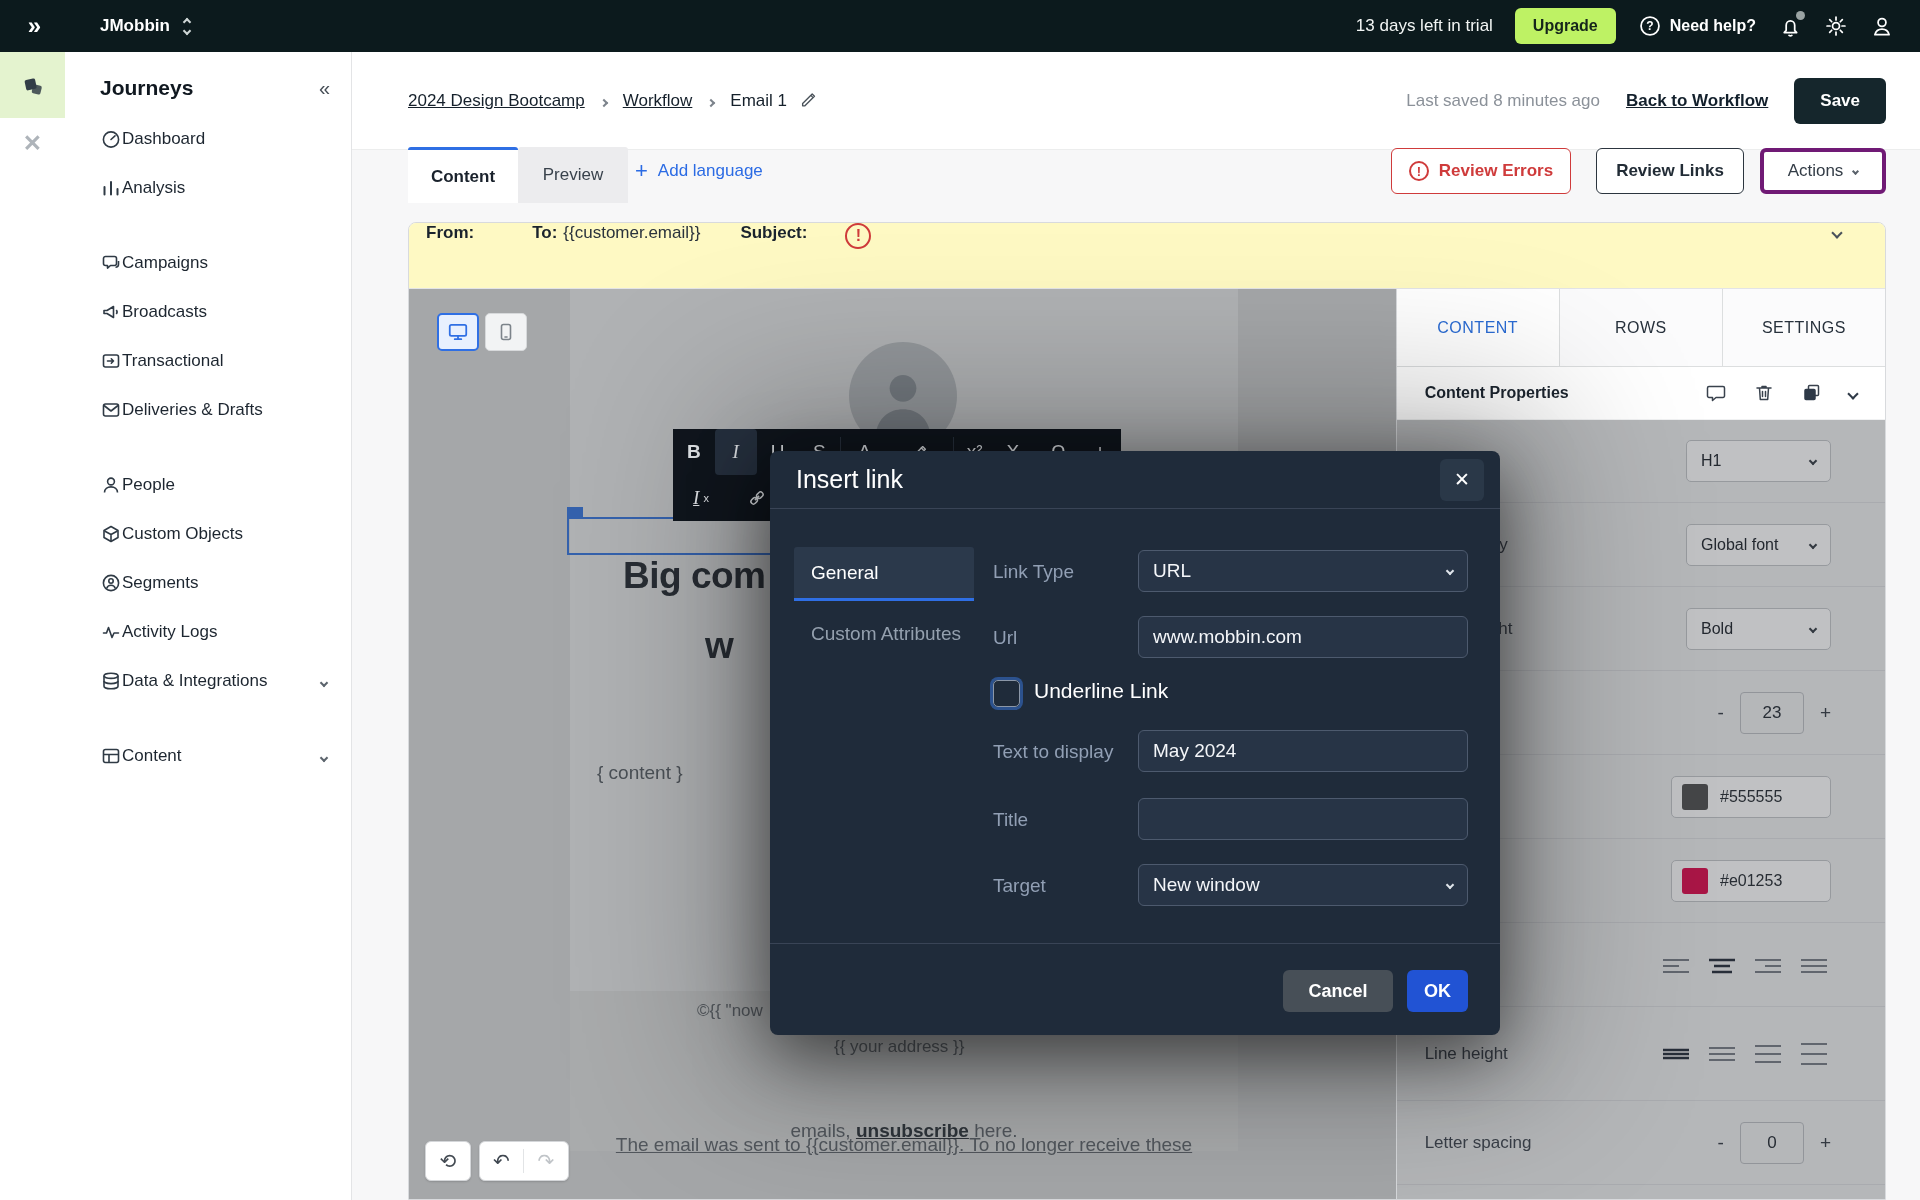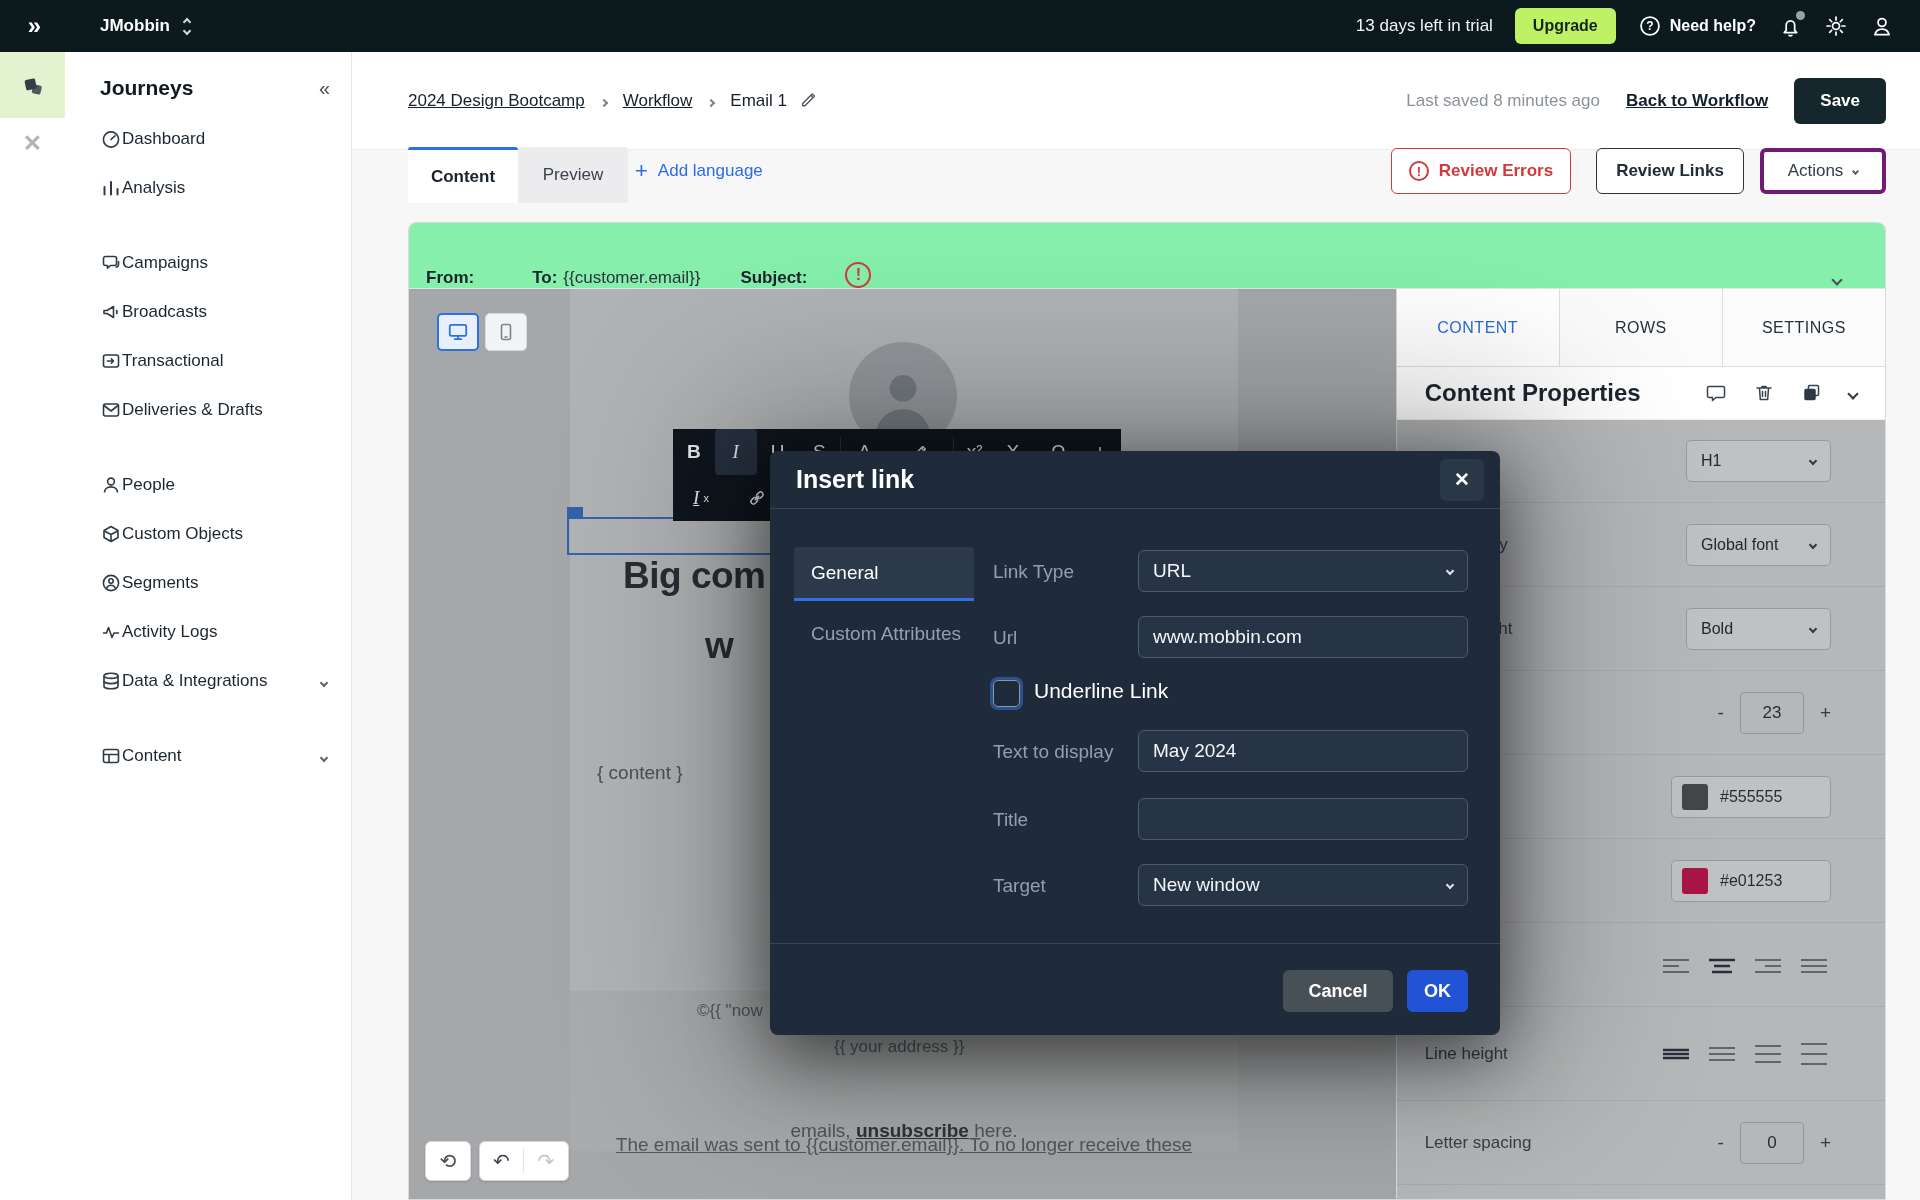--- a/index.html
+++ b/index.html
@@ -51,21 +51,21 @@
   .tab { position:absolute; top:147px; height:56px; width:110px; display:flex; align-items:center; justify-content:center; font-size:17px; cursor:pointer; z-index:20; }
   .tab.active { background:#fff; border-top:3px solid #2f6fe4; border-radius:3px 3px 0 0; color:#1a222c; font-weight:bold; }
   .tab.idle { background:#ececee; color:#39424c; border-radius:3px 3px 0 0; }
   .add-lang { position:absolute; left:635px; top:160px; display:flex; align-items:center; gap:10px; color:#2b6be4; font-size:17px; cursor:pointer; z-index:20; }
   .plus-glyph { font-size:22px; line-height:1; }
   .hbtn { position:absolute; top:148px; height:46px; display:flex; align-items:center; justify-content:center; gap:10px; border-radius:6px; font-size:17px; font-weight:bold; cursor:pointer; z-index:20; background:#fff; }
   .err-circ { display:inline-flex; align-items:center; justify-content:center; width:20px; height:20px; border:2px solid #cf3b3b; border-radius:50%; color:#cf3b3b; font-size:13px; font-weight:bold; }
 
   
   .card { position:absolute; left:408px; top:222px; width:1478px; height:978px; border:1px solid #d8dadd; border-radius:8px 8px 0 0; background:#fff; z-index:10; overflow:hidden; }
-  .email-bar { position:relative; height:66px; border-bottom:1px solid #e3e4e6; display:flex; align-items:flex-end; background:#86efac; }
+  .email-bar { position:relative; height:66px; border-bottom:1px solid #e3e4e6; display:flex; align-items:flex-start; background:#fef9c3; }
   .eb-label { font-weight:bold; font-size:17px; color:#1a232d; }
   .eb-val { font-size:17px; color:#2a333d; }
   .big-err { display:inline-flex; align-items:center; justify-content:center; width:26px; height:26px; border:2.5px solid #cf3b3b; border-radius:50%; color:#cf3b3b; font-size:16px; font-weight:bold; }
   .builder { position:relative; height:911px; display:flex; }
 
   
   .canvas { position:relative; width:988px; height:100%; background:#efefef; overflow:hidden; }
   .email-col { position:absolute; left:161px; top:0; width:668px; height:702px; background:#fff; }
   .email-foot { position:absolute; left:161px; top:702px; width:668px; height:160px; background:#f4f4f3; }
   .avatar { position:absolute; left:440px; top:53px; width:108px; height:108px; border-radius:50%; background:#d5d8db; overflow:hidden; }
@@ -98,40 +98,40 @@
   .ub-btn { background:#fff; border:1px solid #d4d6d9; border-radius:6px; height:40px; display:flex; align-items:center; box-shadow:0 1px 2px rgba(0,0,0,.15); }
   .ub-cell { width:44px; text-align:center; font-size:20px; cursor:pointer; }
 
   
   .panel { position:relative; width:490px; height:100%; background:#fff; border-left:1px solid #d8dadd; }
   .p-tabs { display:flex; height:78px; border-bottom:1px solid #dcdedf; }
   .p-tab { flex:1; display:flex; align-items:center; justify-content:center; font-size:16px; letter-spacing:.5px; color:#27313c; cursor:pointer; border-left:1px solid #dcdedf; background:#fbfbfc; }
   .p-tab:first-child { border-left:none; }
   .p-tab.active { color:#2b6cd4; background:#fff; }
   .p-props { height:52px; display:flex; align-items:center; padding:0 28px; background:#fff; }
-  .p-title { font-size:24px; font-weight:bold; color:#1c252f; }
+  .p-title { font-size:16px; font-weight:bold; color:#1c252f; }
   .p-icons { margin-left:auto; display:flex; align-items:center; gap:26px; color:#39424d; }
   .p-rows { position:relative; height:781px; background:#f0f1f2; }
   .p-row { position:absolute; left:0; width:100%; border-bottom:1px solid #dfe1e3; display:flex; align-items:center; padding:0 54px 0 28px; }
   .p-label { font-size:17px; color:#454c55; white-space:nowrap; }
   .p-ctl { margin-left:auto; display:flex; align-items:center; }
   .p-select { width:145px; height:42px; background:#fff; border:1px solid #c6c9cc; border-radius:5px; display:flex; align-items:center; padding:0 14px; font-size:16px; color:#262c33; cursor:pointer; }
   .p-select .chev { margin-left:auto; color:#3c434b; }
   .stepper { display:flex; align-items:center; gap:16px; font-size:19px; color:#3c434b; }
   .step-box { width:64px; height:42px; border:1px solid #c0c3c6; border-radius:4px; background:transparent; display:flex; align-items:center; justify-content:center; font-size:17px; color:#2b323a; }
   .step-btn { cursor:pointer; }
   .color-pill { width:160px; height:42px; background:#fff; border:1px solid #c6c9cc; border-radius:5px; display:flex; align-items:center; gap:12px; padding:0 10px; cursor:pointer; }
   .swatch { width:26px; height:26px; border-radius:3px; }
   .pill-hex { font-size:16px; color:#2d3339; }
   .icon-set { display:flex; gap:12px; }
   .panel-dim { position:absolute; left:0; top:131px; width:100%; height:781px; background:rgba(30,33,39,0.28); z-index:5; }
 
   
   .modal { position:absolute; left:770px; top:451px; width:730px; height:584px; background:#1f2b3a; border-radius:8px; z-index:50; box-shadow:0 20px 70px rgba(0,0,0,.55), 0 0 160px 50px rgba(0,0,0,.25); color:#fff; }
-  .m-head { height:58px; display:flex; align-items:center; padding:0 16px 0 26px; border-bottom:1px solid #394456;font-weight:bold; }
+  .m-head { height:58px; display:flex; align-items:center; padding:0 16px 0 26px; border-bottom:1px solid #394456; }
   .m-title { font-size:25px; }
   .m-close { margin-left:auto; width:44px; height:42px; background:#2a3848; border-radius:6px; display:flex; align-items:center; justify-content:center; font-size:19px; cursor:pointer; }
   .m-tab { position:absolute; left:24px; font-size:19px; cursor:pointer; }
   .m-tab.active { top:96px; width:180px; height:54px; background:#2b394b; border-bottom:3px solid #2f6fe4; border-radius:3px 3px 0 0; display:flex; align-items:center; padding-left:17px; color:#fff; }
   .m-tab.idle { top:172px; padding-left:17px; color:#94a0ae; }
   .m-label { position:absolute; left:223px; font-size:19px; color:#919fb4; }
   .m-field { position:absolute; left:368px; width:330px; height:42px; background:#273446; border:1px solid #4d5a6e; border-radius:6px; display:flex; align-items:center; padding:0 14px; font-size:19px; color:#f4f6f9; }
   .m-field .chev { margin-left:auto; color:#dfe4ea; }
   .m-check { position:absolute; left:223px; top:229px; width:27px; height:27px; border:1.5px solid #8b97a8; border-radius:5px; box-shadow:0 0 0 3px rgba(59,130,246,.45); cursor:pointer; background:transparent; }
   .m-check-label { position:absolute; left:264px; top:228px; font-size:21px; color:#fff; }

